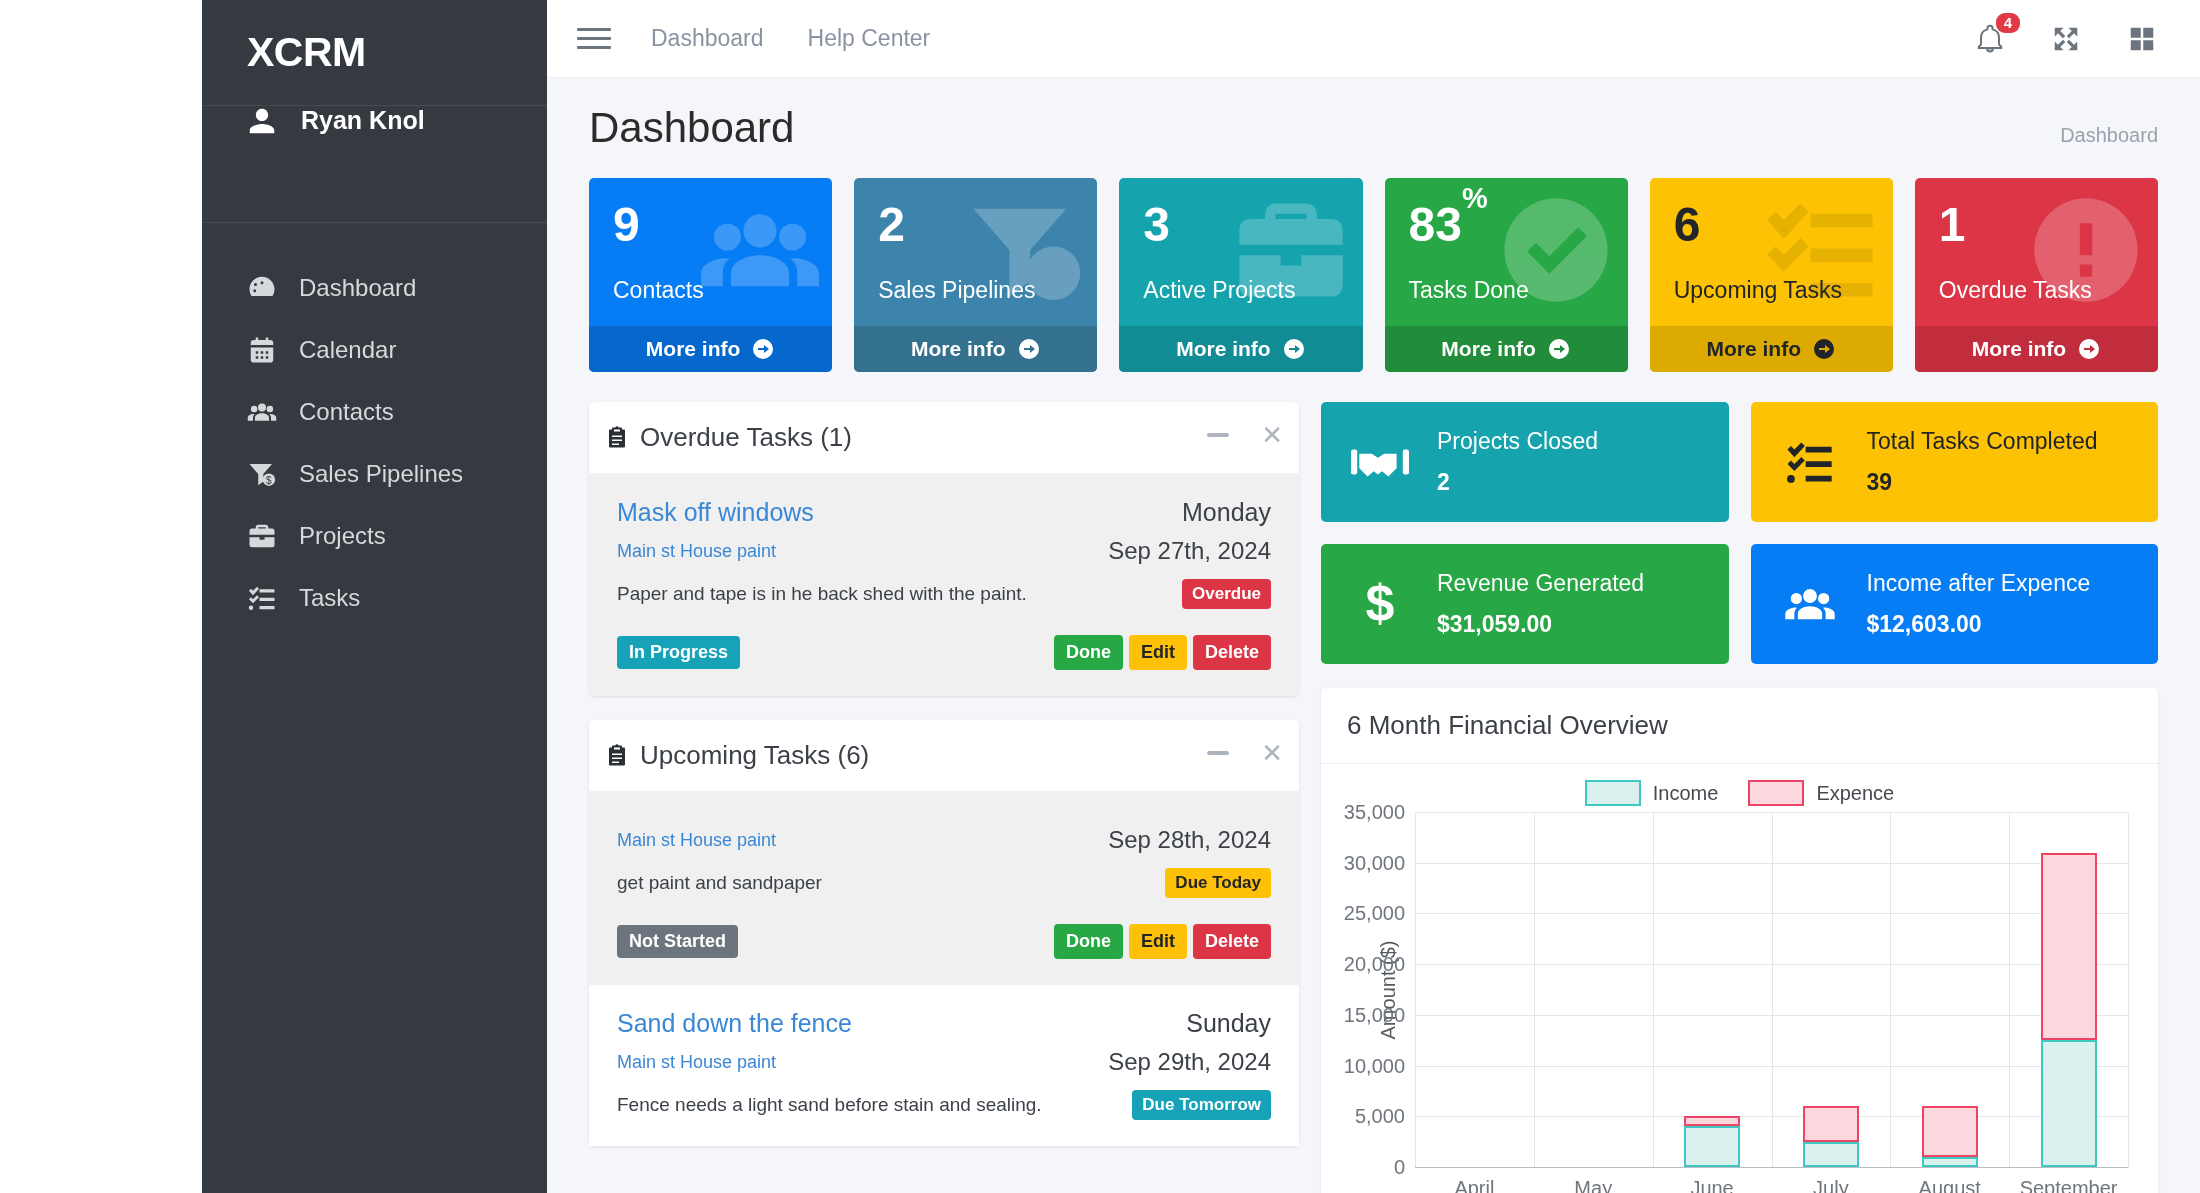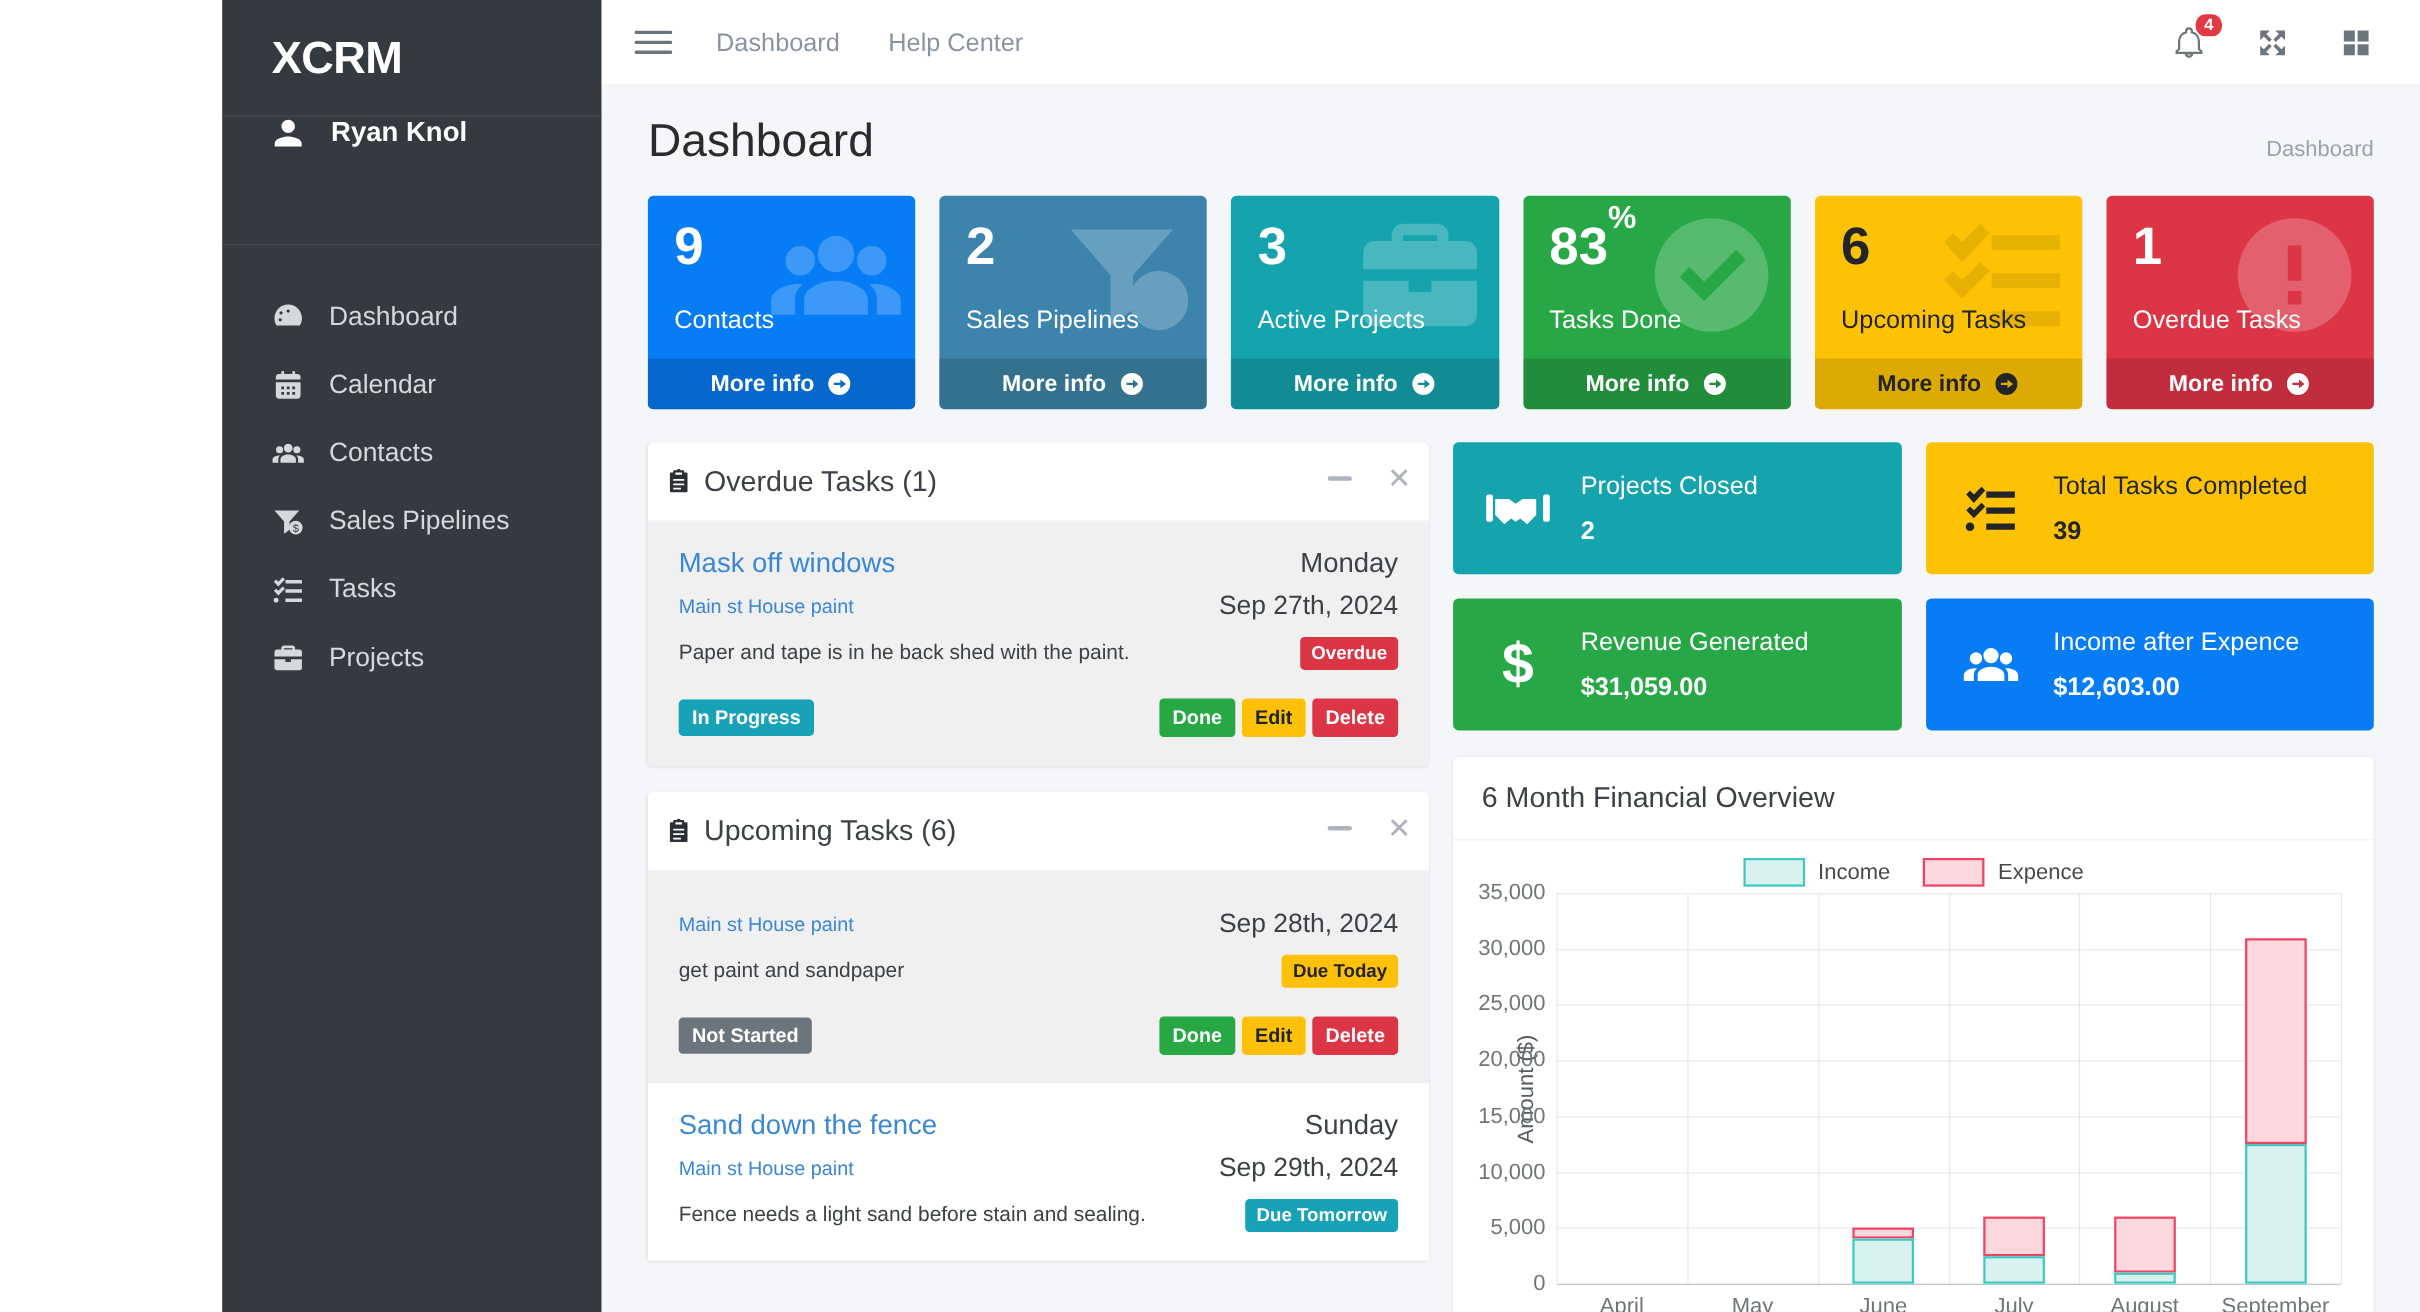--- a/index.html
+++ b/index.html
@@ -204,32 +204,32 @@
               <path d="M2 4h18l-7 8v6l-4 3v-9L2 4z"></path>
               <circle cx="17.5" cy="16.5" r="5" fill="#d6d9db"></circle>
               <text x="17.5" y="20" font-size="8" text-anchor="middle" fill="#343a40" font-family="Liberation Sans">$</text>
             </svg>
         </span>
         <span>Sales Pipelines</span>
       </div>
       <div class="nav-item">
         <span class="nav-ico">
           <svg viewBox="0 0 24 24">
+              <path d="M9 3a2 2 0 00-2 2v1H4a2 2 0 00-2 2v3h20V8a2 2 0 00-2-2h-3V5a2 2 0 00-2-2H9zm0 2h6v1H9V5zM2 13v6a2 2 0 002 2h16a2 2 0 002-2v-6h-8v2h-4v-2H2z"></path>
+            </svg>
+        </span>
+        <span>Projects</span>
+      </div>
+      <div class="nav-item">
+        <span class="nav-ico">
+          <svg viewBox="0 0 24 24">
               <path d="M10 5h12v2.6H10V5zm0 6.7h12v2.6H10v-2.6zm0 6.7h12V21H10v-2.6zM1.6 6.2l1.6-1.6 1.6 1.6 3.2-3.2 1.6 1.6L4.8 9.8 1.6 6.2zm0 6.7l1.6-1.6 1.6 1.6L8 9.7l1.6 1.6-4.8 4.9-3.2-3.3zM3.2 18a1.8 1.8 0 110 3.6 1.8 1.8 0 010-3.6z"></path>
             </svg>
         </span>
         <span>Tasks</span>
-      </div>
-      <div class="nav-item">
-        <span class="nav-ico">
-          <svg viewBox="0 0 24 24">
-              <path d="M9 3a2 2 0 00-2 2v1H4a2 2 0 00-2 2v3h20V8a2 2 0 00-2-2h-3V5a2 2 0 00-2-2H9zm0 2h6v1H9V5zM2 13v6a2 2 0 002 2h16a2 2 0 002-2v-6h-8v2h-4v-2H2z"></path>
-            </svg>
-        </span>
-        <span>Projects</span>
       </div>
     </nav>
   </aside>
 
   <div class="main">
 
     <header class="topbar">
       <div class="hamburger">
         <span></span>
           <span></span>

